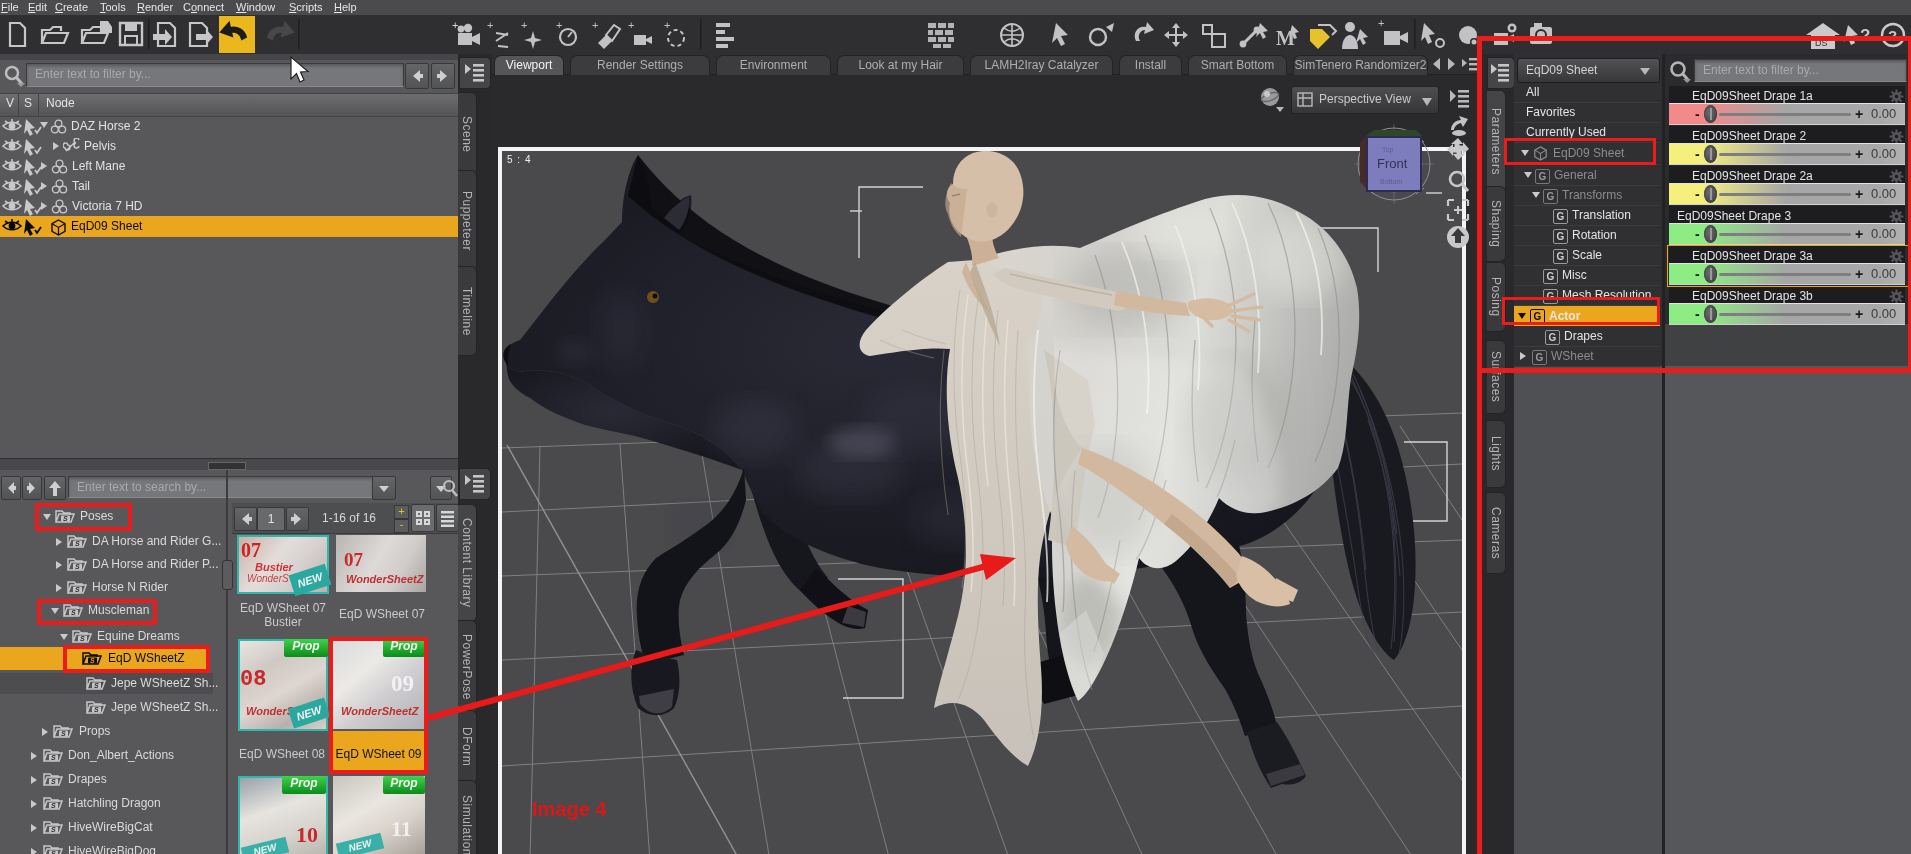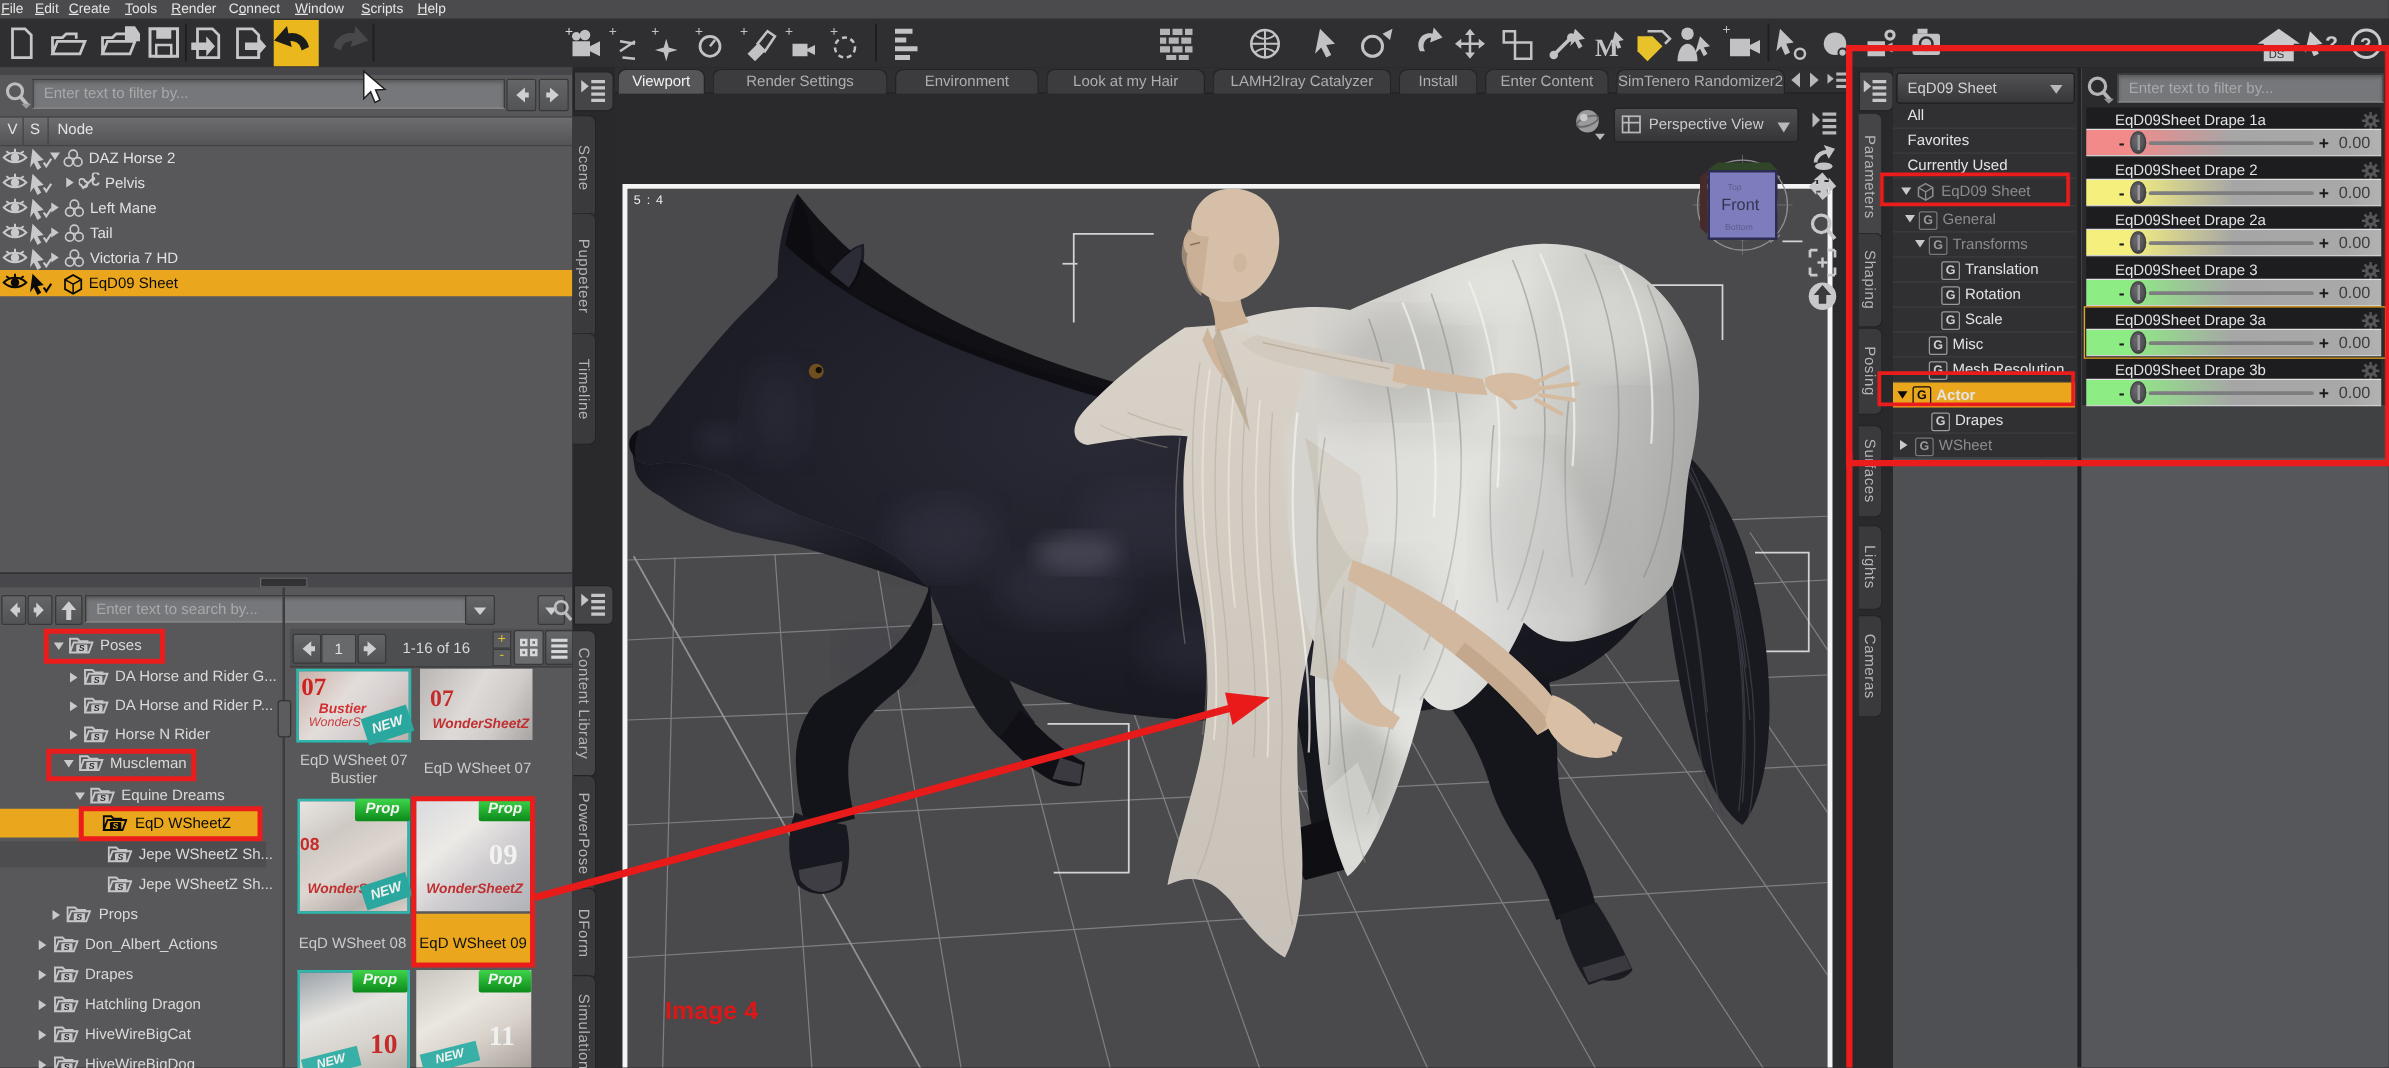--- a/index.html
+++ b/index.html
@@ -499,21 +499,21 @@
 <div class="a" style="left:52px;top:32px;width:38px;height:22px;background:#2aa8a0;transform:rotate(-18deg);color:#f0f0ee;font-size:11px;font-weight:bold;font-style:italic;text-align:center;line-height:22px">NEW</div>
 </div>
 <div class="a" style="left:336px;top:535px;width:90px;height:57px;background:linear-gradient(120deg,#b9b5b2 0%,#dedad8 45%,#cfccca 70%,#a8a4a2 100%)">
 <div class="a" style="left:8px;top:14px;color:#c62a2a;font-size:19px;font-weight:bold;font-family:'Liberation Serif',serif">07</div>
 <div class="a" style="left:10px;top:38px;color:#c03030;font-size:11px;font-weight:bold;font-style:italic">WonderSheetZ</div>
 </div>
 <div class="a" style="left:237px;top:601px;width:92px;color:#cacaca;font-size:12px;text-align:center;line-height:14px">EqD WSheet 07<br>Bustier</div>
 <div class="a" style="left:336px;top:607px;width:92px;color:#cacaca;font-size:12px;text-align:center">EqD WSheet 07</div>
 
 <div class="a" style="left:238px;top:639px;width:86px;height:88px;border:2px solid #2cb8ae;background:linear-gradient(150deg,#e8e6e2 0%,#cfc9c4 30%,#ded6d0 55%,#b8b0ac 80%,#d8d0c8 100%)">
-<div class="a" style="left:0px;top:26px;color:#c62a2a;font-size:14px;font-weight:bold;font-family:Liberation Sans, sans-serif">08</div>
+<div class="a" style="left:0px;top:26px;color:#c62a2a;font-size:22px;font-weight:bold;font-family:Liberation Mono, monospace">08</div>
 <div class="a" style="left:6px;top:64px;color:#c03030;font-size:11px;font-weight:bold;font-style:italic">WonderS</div>
 <div class="a" style="left:50px;top:62px;width:38px;height:20px;background:#2aa8a0;transform:rotate(-18deg);color:#f0f0ee;font-size:11px;font-weight:bold;font-style:italic;text-align:center;line-height:20px">NEW</div>
 <div class="a" style="left:44px;top:-2px;width:44px;height:18px;background:linear-gradient(#3ed44a,#0c8a1a);border-radius:2px;color:#f4f4f2;font-size:12px;font-weight:bold;font-style:italic;text-align:center">Prop</div>
 </div>
 <div class="a" style="left:333px;top:639px;width:92px;height:90px;background:linear-gradient(140deg,#d8dade 0%,#eceae6 35%,#cfcdd0 60%,#b0b2b8 100%)">
 <div class="a" style="left:58px;top:32px;color:#f2f2f0;font-size:23px;font-weight:bold;font-family:'Liberation Serif',serif">09</div>
 <div class="a" style="left:8px;top:66px;color:#c03030;font-size:11px;font-weight:bold;font-style:italic">WonderSheetZ</div>
 <div class="a" style="left:50px;top:0px;width:42px;height:18px;background:linear-gradient(#3ed44a,#0c8a1a);border-radius:2px;color:#f4f4f2;font-size:12px;font-weight:bold;font-style:italic;text-align:center">Prop</div>
 </div>
 <div class="a" style="left:331px;top:731px;width:95px;height:41px;background:#eaa71d"></div>
@@ -561,21 +561,21 @@
 
 <div class="a" style="left:492px;top:54px;width:988px;height:800px;background:#2a2a2c"></div>
 
 <div class="a" style="left:492px;top:54px;width:988px;height:20px;background:#2f2f31;border-bottom:1px solid #202022"></div>
 <div class="tab tabact" style="left:494px;width:68px">Viewport</div>
 <div class="tab" style="left:570px;width:138px">Render Settings</div>
 <div class="tab" style="left:716px;width:113px">Environment</div>
 <div class="tab" style="left:837px;width:125px">Look at my Hair</div>
 <div class="tab" style="left:970px;width:141px">LAMH2Iray Catalyzer</div>
 <div class="tab" style="left:1119px;width:61px">Install</div>
-<div class="tab" style="left:1188px;width:97px">Enter Content</div>
+<div class="tab" style="left:1188px;width:97px">Smart Bottom</div>
 <div class="tab" style="left:1293px;width:133px">SimTenero Randomizer2</div>
 <svg class="a" style="left:1430px;top:56px" width="28" height="16">
     <path d="M10 2L3 8l7 6z" fill="#b8b8ba"></path>
     <path d="M18 2l7 6-7 6z" fill="#b8b8ba"></path>
   </svg>
 <svg class="a" style="left:1460px;top:55px" width="22" height="18">
     <g fill="#b8b8ba">
       <path d="M2 4l5 4-5 4z"></path>
       <rect x="9" y="3" width="11" height="2.4"></rect>
       <rect x="9" y="8" width="11" height="2.4"></rect>
@@ -984,21 +984,21 @@
       </svg></div>
 <div class="pslide" style="left:1669px;top:183px;width:236px;background:linear-gradient(90deg,#f5f07e 0%,#f5f07e 14%,#a6a6a6 50%,#a8a8a8 88%,#b2b2b2 100%);border-top:1px solid #e2e2e2;border-bottom:1px solid #cfcfcf">
 <span class="a" style="left:26px;top:2px;color:#1a1a1a;font-size:14px;font-weight:bold;line-height:16px">-</span>
 <span class="a" style="left:35px;top:1px;width:13px;height:18px;background:radial-gradient(ellipse at 40% 40%,#6a6a6e,#3e3e42);border-radius:50%;box-shadow:inset 0 0 2px #222"></span>
 <span class="a" style="left:41px;top:4px;width:1.5px;height:12px;background:#9a9a9e"></span>
 <span class="a" style="left:50px;top:9px;width:132px;height:3px;background:#7e7e80;border-radius:2px"></span>
 <span class="a" style="left:186px;top:1px;color:#1a1a1a;font-size:14px;font-weight:bold;line-height:18px">+</span>
 <span class="a" style="left:202px;top:2px;color:#3c3c3e;font-size:13px;line-height:16px">0.00</span>
 </div>
 
-<div class="ptit" style="left:1669px;top:206px;width:236px"><span style="margin-left:23px">EqD09Sheet Drape 3</span>
+<div class="ptit" style="left:1669px;top:206px;width:236px"><span style="margin-left:8px">EqD09Sheet Drape 3</span>
 <svg class="a" style="left:220px;top:3px" width="15" height="15">
         <circle cx="7.5" cy="7.5" r="4.5" fill="#55555a"></circle>
         <circle cx="7.5" cy="7.5" r="1.8" fill="#1d1d1f"></circle>
         <g stroke="#55555a" stroke-width="2">
           <path d="M7.5 0.5v3M7.5 11.5v3M0.5 7.5h3M11.5 7.5h3M2.6 2.6l2.1 2.1M10.4 10.4l2.1 2.1M12.5 2.6l-2.1 2.1M4.7 10.4l-2.1 2.1"></path>
         </g>
       </svg></div>
 <div class="pslide" style="left:1669px;top:223px;width:236px;background:linear-gradient(90deg,#8eec84 0%,#8eec84 14%,#a6a6a6 50%,#a8a8a8 88%,#b2b2b2 100%);border-top:1px solid #e2e2e2;border-bottom:1px solid #cfcfcf">
 <span class="a" style="left:26px;top:2px;color:#1a1a1a;font-size:14px;font-weight:bold;line-height:16px">-</span>
 <span class="a" style="left:35px;top:1px;width:13px;height:18px;background:radial-gradient(ellipse at 40% 40%,#6a6a6e,#3e3e42);border-radius:50%;box-shadow:inset 0 0 2px #222"></span>

